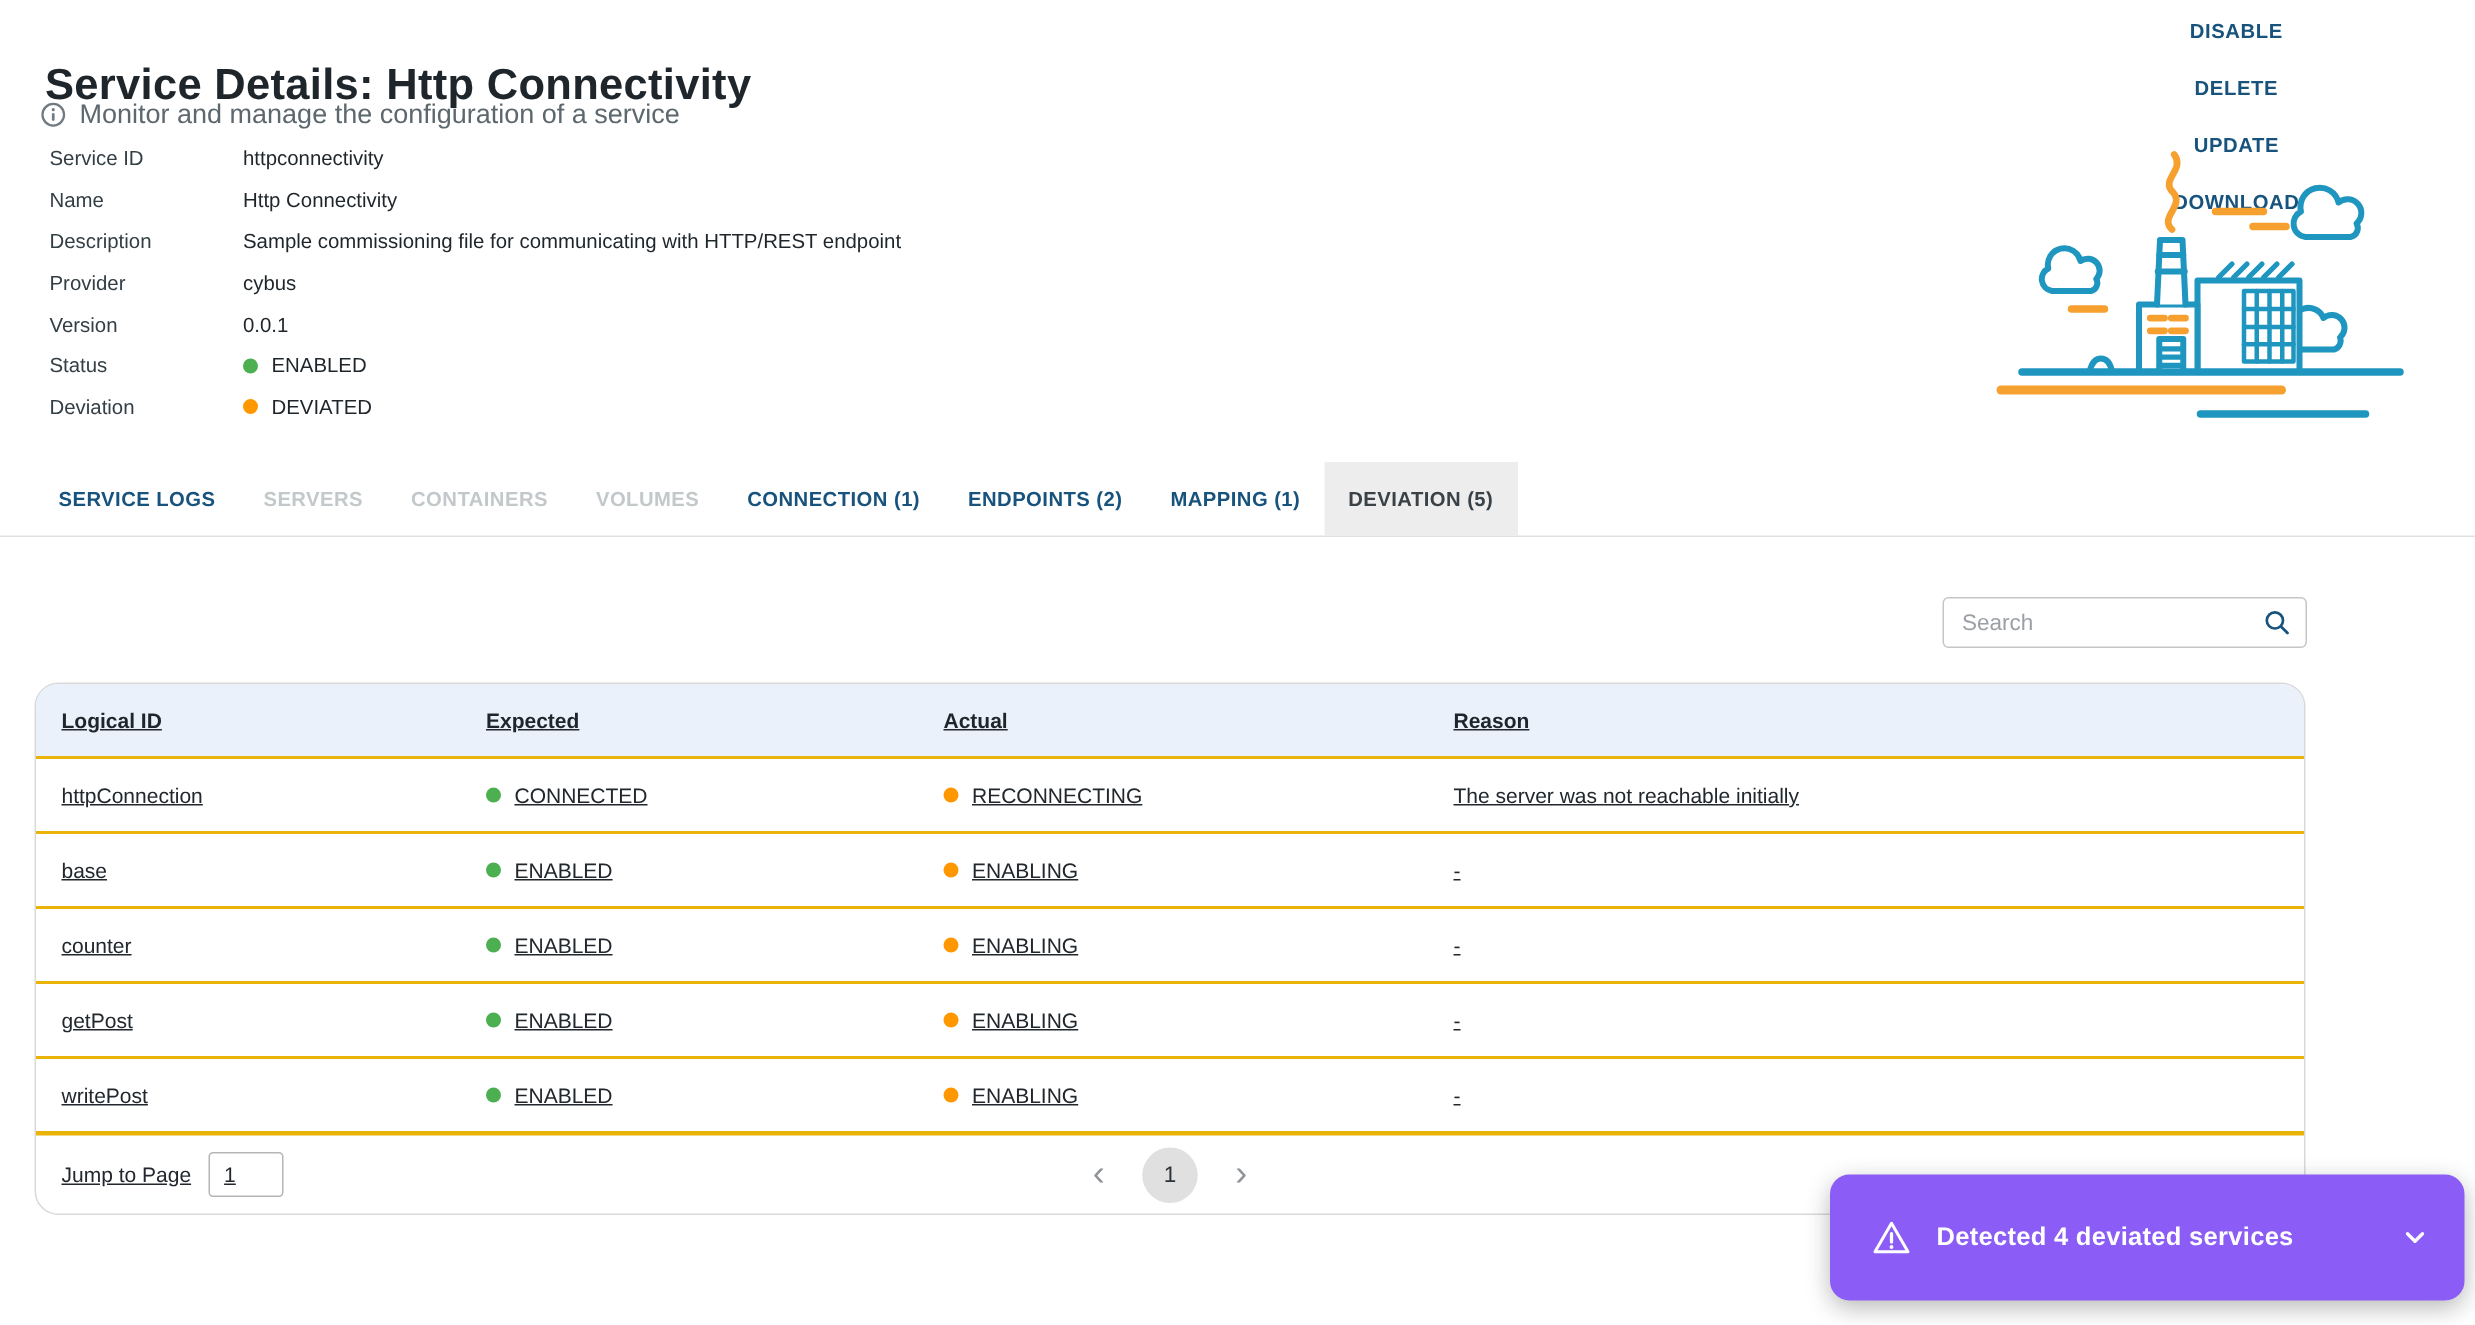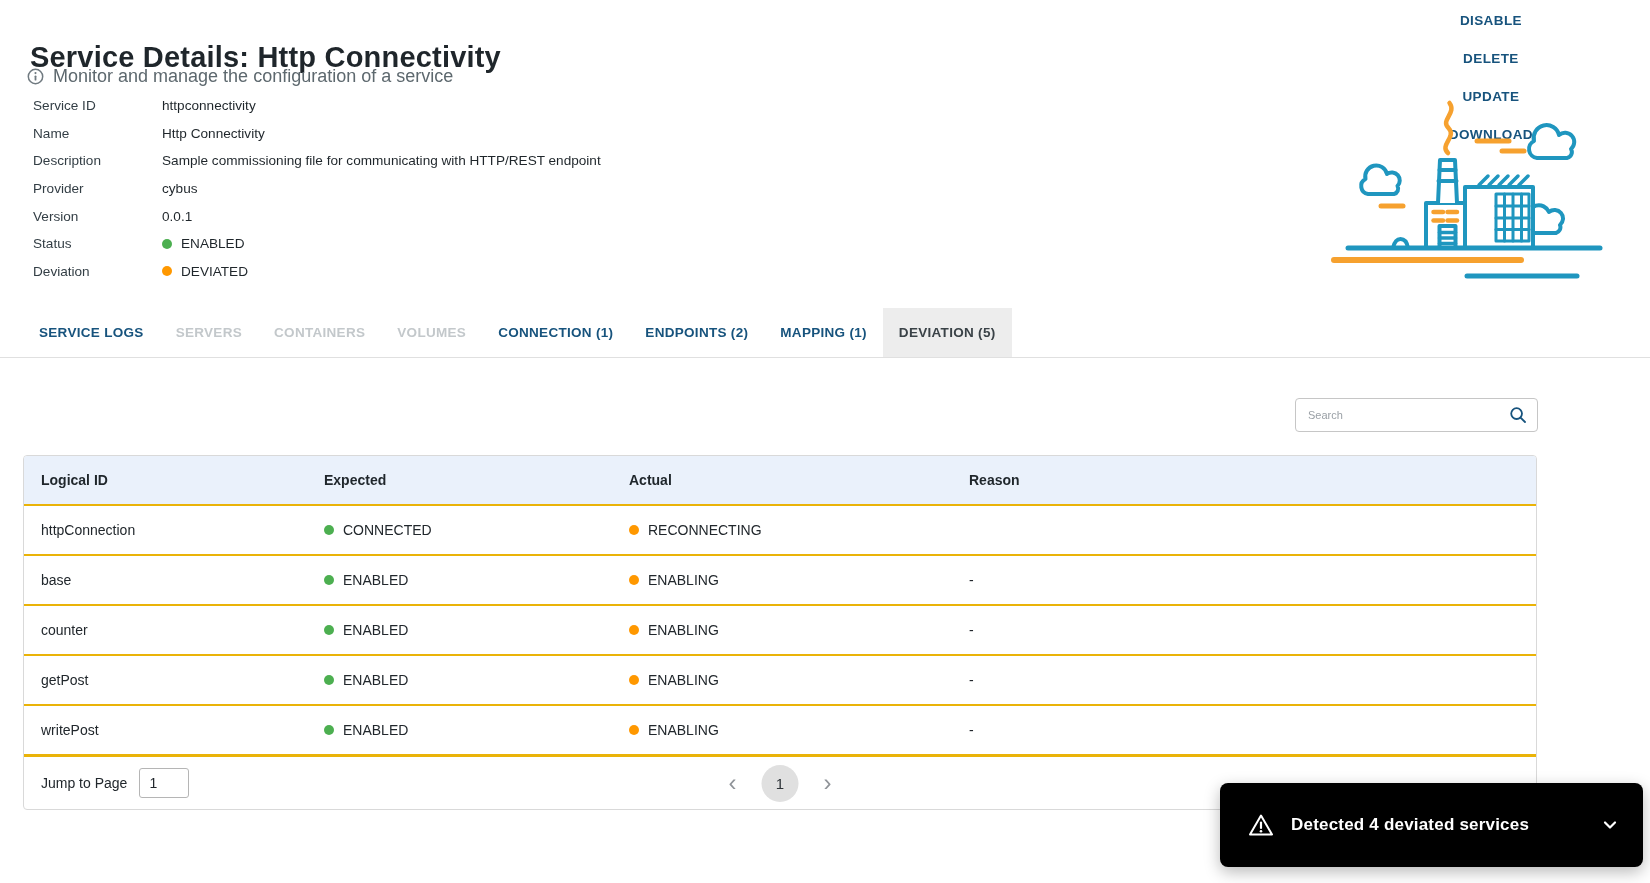--- a/index.html
+++ b/index.html
@@ -22,24 +22,24 @@
 
   .illustration { position:absolute; left:1262px; top:90px; }
 
   .tabbar { position:absolute; left:0; top:308px; width:1650px; height:50px; border-bottom:1px solid #e0e0e0; display:flex; padding-left:23px; }
   .tab { display:flex; align-items:center; padding:0 16px; font-size:13.5px; font-weight:bold; letter-spacing:.3px; cursor:pointer; white-space:nowrap; }
   .tab.enabled { color:#17537d; }
   .tab.disabled { color:#c3c8cb; cursor:default; }
   .tab.active { color:#3a4247; background:#ededed; }
 
   .searchbox { position:absolute; left:1295px; top:398px; width:243px; height:34px; border:1px solid #c6c6c6; border-radius:4px; display:flex; align-items:center; padding:0 10px 0 12px; background:#fff; }
-  .searchbox input { border:none; outline:none; flex:1; min-width:0; font-size:11px; color:#333; font-family:inherit; background:transparent; }
+  .searchbox input { border:none; outline:none; flex:1; min-width:0; font-size:15px; color:#333; font-family:inherit; background:transparent; }
   .searchbox input::placeholder { color:#9aa0a6; }
 
-  .table { position:absolute; left:23px; top:455px; width:1514px; border:1px solid #d9d9d9; border-radius:4px; overflow:hidden; background:#fff; }
+  .table { position:absolute; left:23px; top:455px; width:1514px; border:1px solid #d9d9d9; border-radius:16px; overflow:hidden; background:#fff;text-decoration:underline; }
   .trow { display:grid; grid-template-columns:283px 305px 340px 1fr; align-items:center; }
   .thead { height:48px; background:#eaf1fb; font-weight:bold; font-size:14px; color:#1f262b; }
   .tbody .trow { height:50px; border-top:2px solid #eab308; font-size:14px; }
   .cell { padding-left:17px; display:flex; align-items:center; }
   .tfoot { height:55px; border-top:3px solid #eab308; position:relative; display:flex; align-items:center; }
   .jump { display:flex; align-items:center; gap:12px; padding-left:17px; font-size:14px; }
   .jump input { width:50px; height:30px; border:1px solid #b5b5b5; border-radius:3px; font-size:14px; padding-left:9px; color:#21272c; font-family:inherit; outline:none; }
   .pager { position:absolute; left:50%; transform:translateX(-50%); display:flex; align-items:center; gap:25px; }
   .chev { font-size:24px; color:#909499; cursor:pointer; line-height:1; user-select:none; }
   .page-circle { width:37px; height:37px; border-radius:50%; background:#e0e0e0; display:flex; align-items:center; justify-content:center; font-size:15px; color:#2e3338; cursor:pointer; }
@@ -240,20 +240,21 @@
       <div class="trow">
         <div class="cell">httpConnection</div>
         <div class="cell">
           <span class="dot" style="background: rgb(76, 175, 80);"></span>
           <span>CONNECTED</span>
         </div>
         <div class="cell">
           <span class="dot" style="background: rgb(255, 152, 0);"></span>
           <span>RECONNECTING</span>
         </div>
+        <div class="cell">The server was not reachable initially</div>
       </div>
 
       <div class="trow">
         <div class="cell">base</div>
         <div class="cell">
           <span class="dot" style="background: rgb(76, 175, 80);"></span>
           <span>ENABLED</span>
         </div>
         <div class="cell">
           <span class="dot" style="background: rgb(255, 152, 0);"></span>
@@ -308,21 +309,21 @@
       <input type="text" value="1" style="">
     </div>
     <div class="pager">
       <span class="chev">‹</span>
       <div class="page-circle">1</div>
       <span class="chev">›</span>
     </div>
   </div>
 </div>
 
-<div class="toast" style="background: #000000;">
+<div class="toast" style="background: #8b5cf6; border-radius: 13px;">
   <svg width="26" height="24" viewBox="0 0 26 24">
     <path d="M13 2.5 L24 21.5 H2 Z" fill="none" stroke="#fff" stroke-width="2" stroke-linejoin="round"></path>
     <path d="M13 9.5 V15" stroke="#fff" stroke-width="2.2" stroke-linecap="round"></path>
     <circle cx="13" cy="18.3" r="1.3" fill="#fff"></circle>
   </svg>
   <span class="toast-msg">Detected 4 deviated services</span>
   <span class="toast-chevron">
     <svg width="22" height="22" viewBox="0 0 22 22">
       <path d="M6 8.5 L11 13.5 L16 8.5" fill="none" stroke="#fff" stroke-width="2.2" stroke-linecap="round" stroke-linejoin="round"></path>
     </svg>

